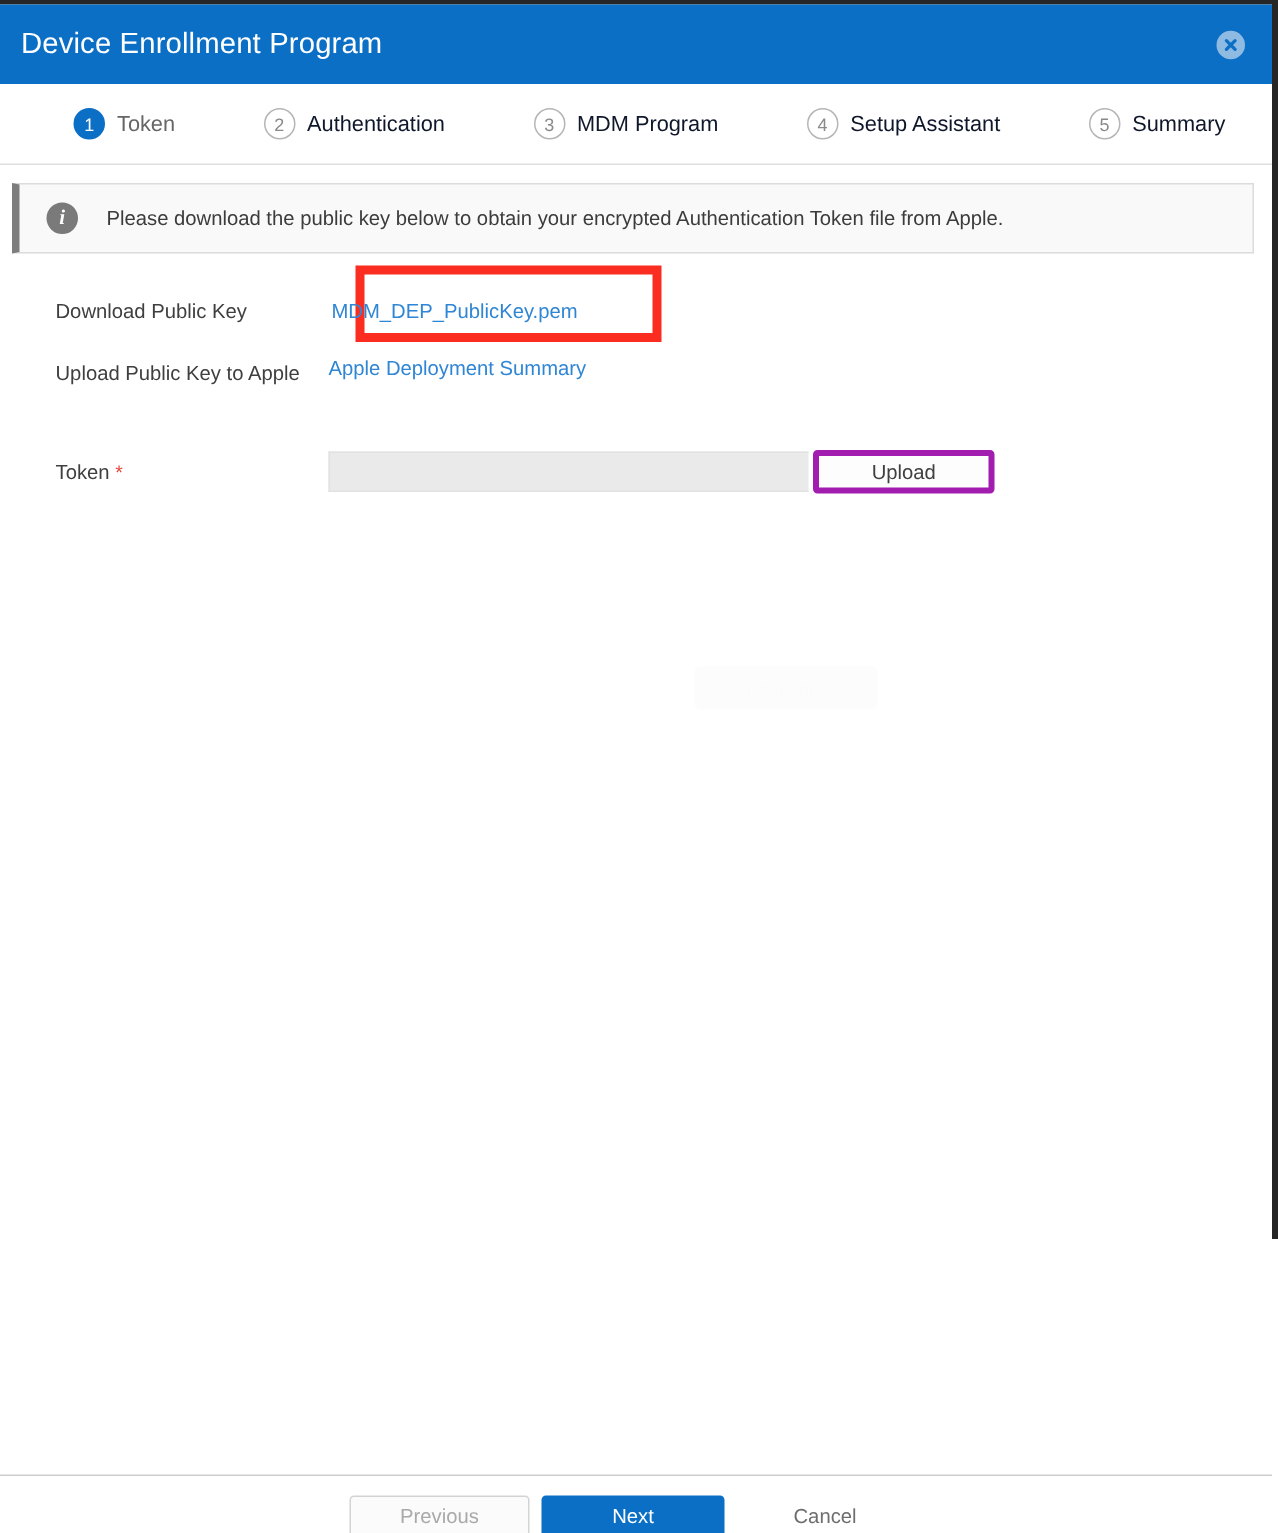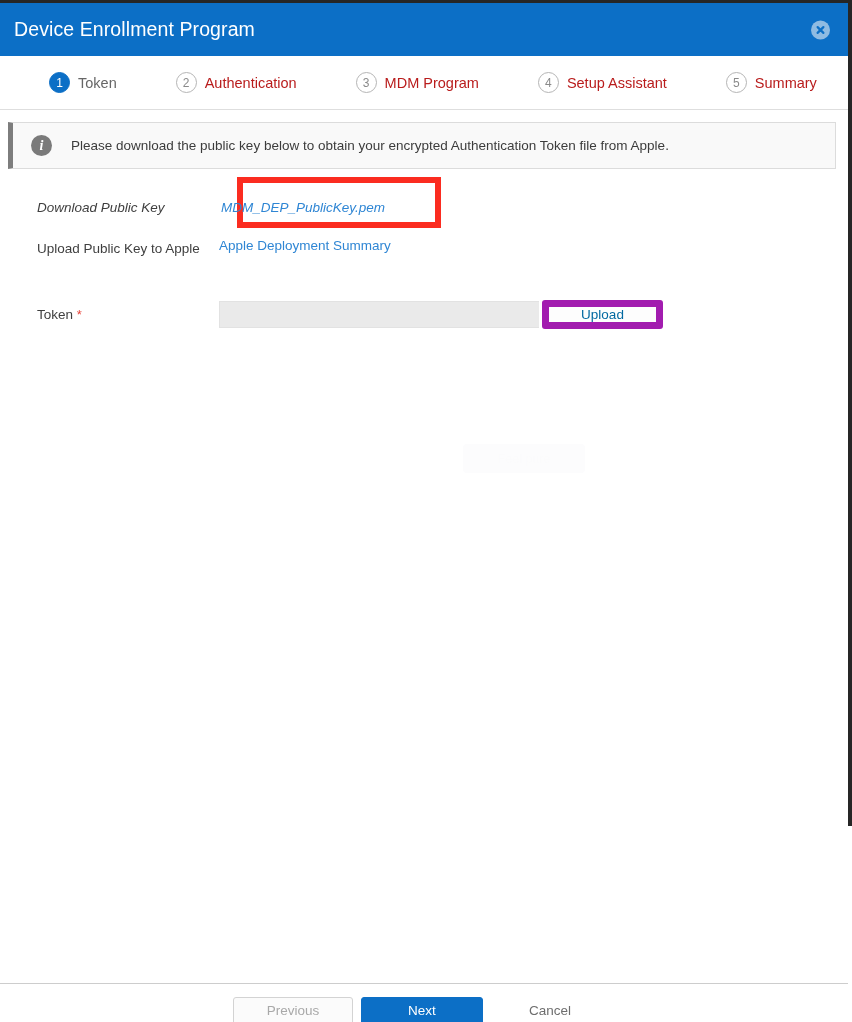--- a/index.html
+++ b/index.html
@@ -89,21 +89,21 @@
   .step.active .step-circle {
     background: #0c6fc6;
     color: #ffffff;
     border: 1px solid #0c6fc6;
   }
   .step.inactive .step-circle {
     background: transparent;
     color: #8a8a8a;
     border: 1px solid #b5b5b5;
   }
-  .step-label { font-size: 14.5px; color: #b91c1c; }
+  .step-label { font-size: 14.5px; color: #0f172a; }
   .step.active .step-label { color: #666666; }
 
   
   .content {
     position: relative;
     height: 915px;
     background: #ffffff;
     padding: 0;
   }
 
@@ -158,21 +158,21 @@
   .form-value { flex: 1; }
   .link {
     font-size: 13.5px;
     color: #2f86d4;
     text-decoration: none;
     cursor: pointer;
     line-height: 19px;
   }
 
   
-  .annot-row { margin-bottom: 7px; font-style: italic; }
+  .annot-row { margin-bottom: 7px; }
   .annot-box {
     position: absolute;
     left: 200px;
     top: -18px;
     width: 204px;
     height: 51px;
     border: 6px solid #fb2c20;
     background: #ffffff;
     pointer-events: none;
   }
@@ -198,23 +198,23 @@
     border-right: none;
     font-family: "Liberation Sans", sans-serif;
     font-size: 13px;
     color: #555;
     padding: 0 8px;
   }
   .upload-btn {
     width: 121px;
     height: 29px;
     background: #fdfdfd;
-    border: 7px solid #a21caf;
+    border: 4px solid #a21caf;
     border-radius: 3px;
-    color: #0369a1;
+    color: #404040;
     font-size: 13.5px;
     font-family: "Liberation Sans", sans-serif;
     cursor: pointer;
     margin-left: 3px;
   }
 
   
   .ghost-tip {
     position: absolute;
     left: 463px;

